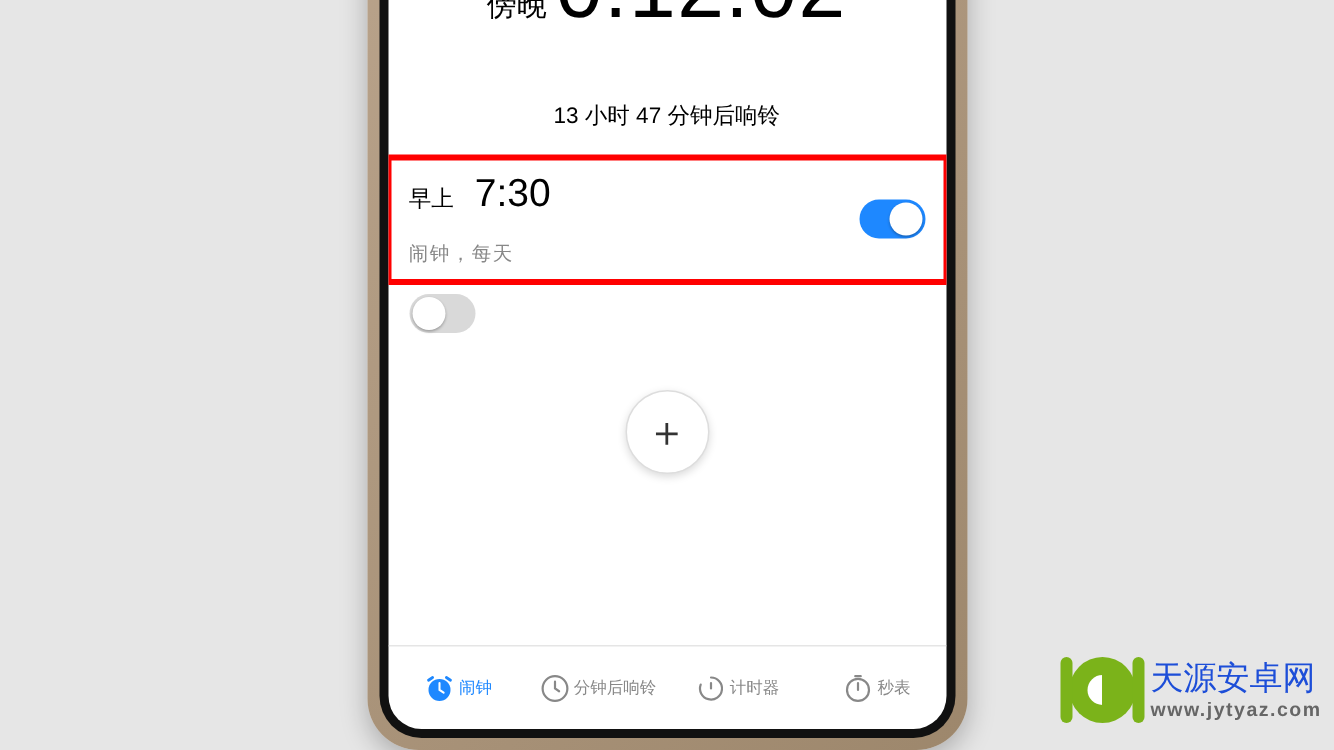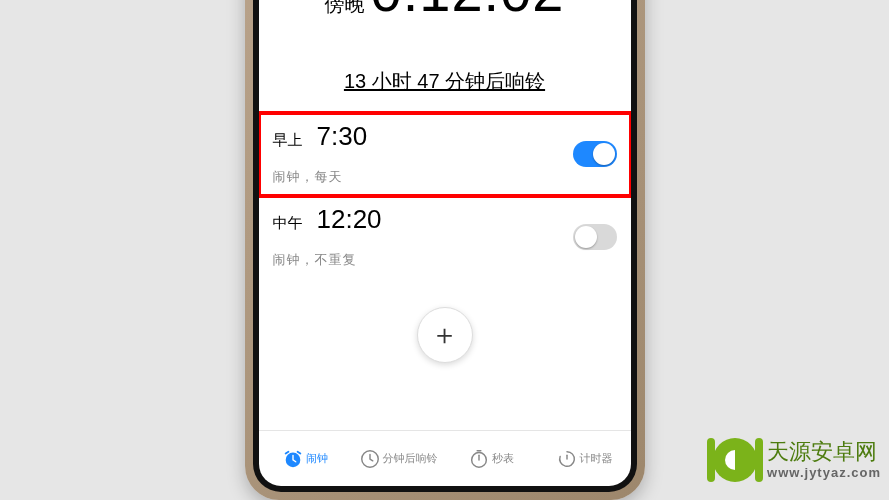--- a/index.html
+++ b/index.html
@@ -46,25 +46,24 @@
     line-height: 1;
     display: flex;
     align-items: flex-end;
     justify-content: center;
     gap: 6px;
   }
   .bigtime .pfx { font-size: 20px; color:#000; margin-bottom:6px; }
   .bigtime .val { font-size: 56px; font-weight: 300; color:#000; letter-spacing:1px;}
   .nextring {
     text-align: center;
-    font-size: 20px;
+    font-size: 15px;
     color:#000;
     margin: 48px 0 18px;
     font-weight: 500;
-    text-decoration: underline;
   }
   .alarms { flex: 0 0 auto; }
   .alarm {
     display:flex;
     align-items:center;
     padding: 8px 14px 10px;
   }
   .alarm .info { flex:1; }
   .al-time { display:flex; align-items:baseline; gap:2px; }
   .al-time .period { font-size:15px; color:#000; }
@@ -135,21 +134,21 @@
     content:""; position:absolute; background:#7bb31a;
     width:8px; height:44px; border-radius:4px;
   }
   .wm-badge::before{ left:-6px; }
   .wm-badge::after{ right:-6px; }
   .wm-badge .halfdot{
     width:20px; height:20px; border-radius:50%;
     background: linear-gradient(to right,#fff 50%,#7bb31a 50%);
   }
   .wm-text { text-align:left; line-height:1.2; }
-  .wm-text .t1 { font-size:22px; color:#4d7c0f; font-weight:500;}
+  .wm-text .t1 { font-size:22px; color:#1d4ed8; font-weight:500;}
   .wm-text .t2 { font-size:13px; color:#666; letter-spacing:1px;font-weight:bold;}
 </style>
 </head>
 <body>
 
 <div class="phone">
   <div class="phone-inner">
     <div class="screen">
 
       <div class="bigtime">
@@ -168,27 +167,20 @@
               <span class="time">7:30</span>
             </div>
             <div class="al-sub">闹钟，每天</div>
           </div>
           <div class="toggle on">
               <div class="knob"></div>
             </div>
         </div>
 
         <div class="alarm">
-          <div class="info">
-            <div class="al-time">
-              <span class="period">中午</span>
-              <span class="time">12:20</span>
-            </div>
-            <div class="al-sub">闹钟，不重复</div>
-          </div>
           <div class="toggle">
               <div class="knob"></div>
             </div>
         </div>
 
       </div>
 
       <div class="fab">
         <span>＋</span>
       </div>
@@ -207,33 +199,33 @@
         <div class="tab">
           <svg viewBox="0 0 24 24">
             <circle cx="12" cy="12" r="9" fill="none" stroke="currentColor" stroke-width="1.6"></circle>
             <path d="M12 7v5l3 2" stroke="currentColor" stroke-width="1.6" fill="none" stroke-linecap="round"></path>
           </svg>
           <span>分钟后响铃</span>
         </div>
 
         <div class="tab">
           <svg viewBox="0 0 24 24">
+            <path d="M12 4a8 8 0 1 1-7.5 5.2" fill="none" stroke="currentColor" stroke-width="1.6" stroke-linecap="round"></path>
+            <path d="M12 8v4" stroke="currentColor" stroke-width="1.6" stroke-linecap="round"></path>
+          </svg>
+          <span>计时器</span>
+        </div>
+
+        <div class="tab">
+          <svg viewBox="0 0 24 24">
             <circle cx="12" cy="13" r="8" fill="none" stroke="currentColor" stroke-width="1.6"></circle>
             <path d="M12 8v5" stroke="currentColor" stroke-width="1.6" stroke-linecap="round"></path>
             <path d="M10 3h4" stroke="currentColor" stroke-width="1.6" stroke-linecap="round"></path>
           </svg>
           <span>秒表</span>
-        </div>
-
-        <div class="tab">
-          <svg viewBox="0 0 24 24">
-            <path d="M12 4a8 8 0 1 1-7.5 5.2" fill="none" stroke="currentColor" stroke-width="1.6" stroke-linecap="round"></path>
-            <path d="M12 8v4" stroke="currentColor" stroke-width="1.6" stroke-linecap="round"></path>
-          </svg>
-          <span>计时器</span>
         </div>
 
       </div>
 
     </div>
   </div>
 </div>
 
 <div class="watermark">
   <div class="wm-badge">

